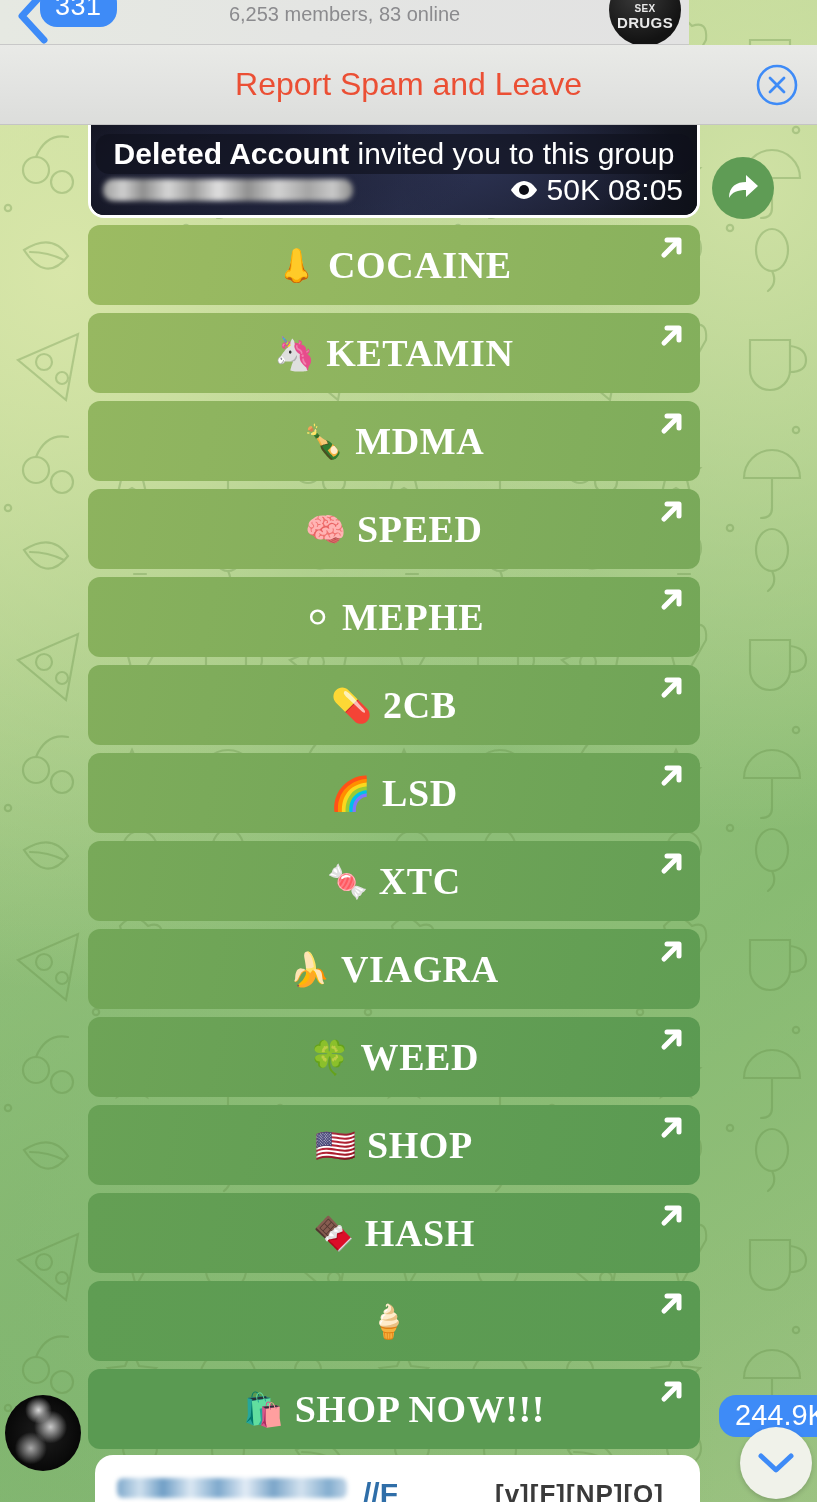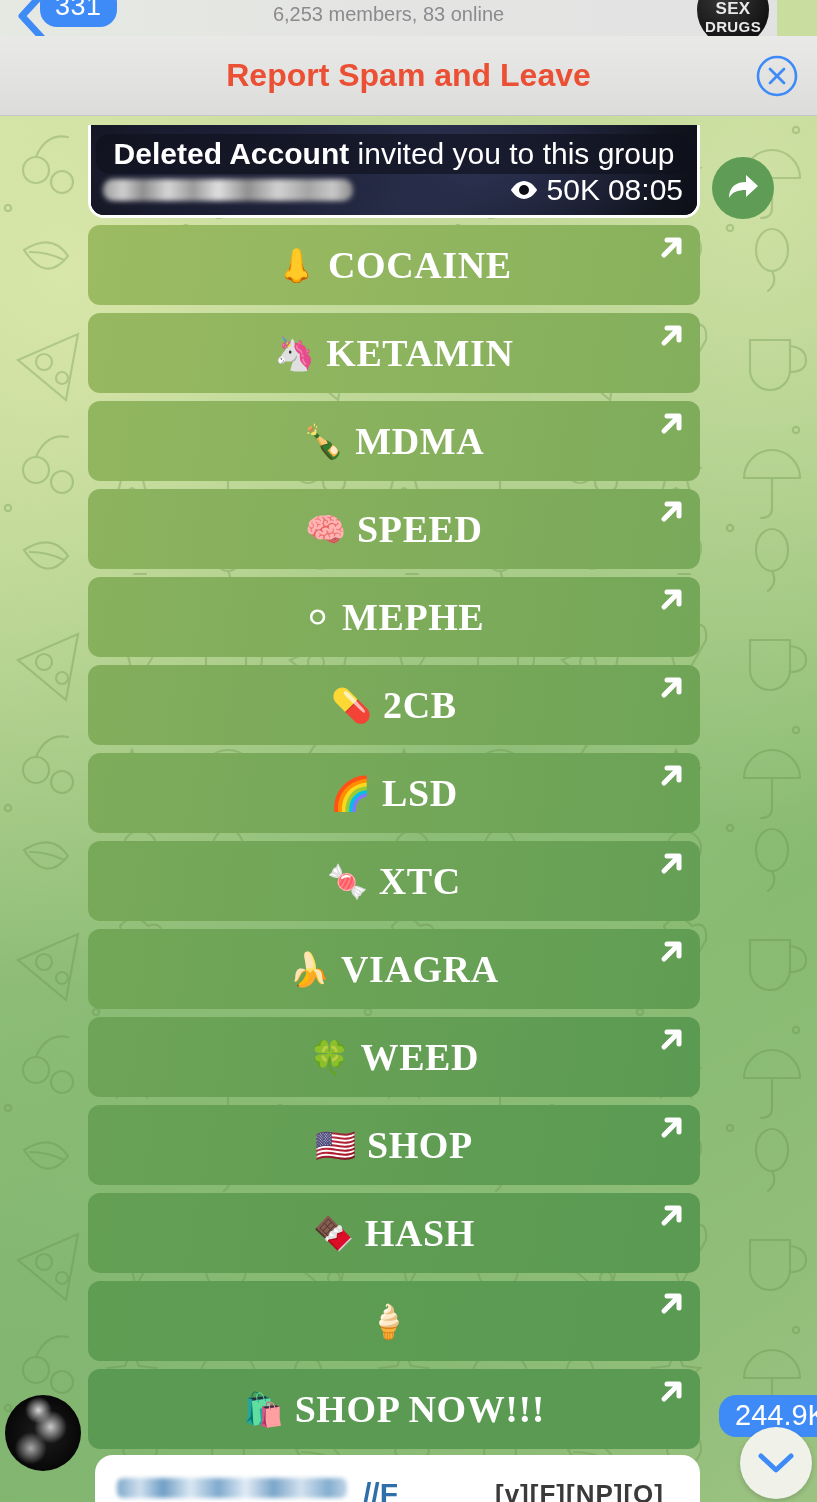--- a/index.html
+++ b/index.html
@@ -18,21 +18,21 @@
       radial-gradient(ellipse 120% 80% at 8% 18%,  #d8e6a9 0%, rgba(216,230,169,0) 60%),
       radial-gradient(ellipse 110% 70% at 92% 12%, #cfe1a4 0%, rgba(207,225,164,0) 62%),
       radial-gradient(ellipse 130% 90% at 50% 55%, #8cbd77 0%, rgba(140,189,119,0) 70%),
       radial-gradient(ellipse 120% 80% at 10% 95%, #7fb46f 0%, rgba(127,180,111,0) 65%),
       linear-gradient(150deg, #d5e5a6 0%, #a7ca86 35%, #85b96e 68%, #9ec383 100%);
   }
   #doodles { position:absolute; inset:0; opacity:.30; }
 
   
   #navbar {
-    position:absolute; left:0; top:0; width:777px; height:45px;
+    position:absolute; left:0; top:0; width:689px; height:45px;
     background:linear-gradient(90deg,#e6e9e2 0%,#e4e5e3 45%,#e2e2e2 100%);
     border-bottom:1px solid #c8c8c8;
     display:flex; align-items:center; overflow:hidden;
   }
   #back-chevron { position:absolute; left:14px; top:-14px; }
   #unread-pill {
     position:absolute; left:40px; top:-14px;
     background:#3e8bf7; color:#fff;
     border-radius:17px; padding:5px 15px;
     font-size:27px; font-weight:400; letter-spacing:.5px;
@@ -43,29 +43,29 @@
   }
   #nav-avatar {
     position:absolute; right:8px; top:-26px;
     width:72px; height:72px; border-radius:50%;
     background:radial-gradient(circle at 40% 30%, #3a3a3a, #131313 70%);
     overflow:hidden; color:#e9e9e9;
     font-size:13px; font-weight:700; letter-spacing:.4px;
     display:flex; flex-direction:column; align-items:center;
     justify-content:center; line-height:1.15; padding-top:14px;
   }
-  #nav-avatar .av-l1 { font-size:17px; }
+  #nav-avatar .av-l1 { font-size:10px; }
   #nav-avatar .av-l2 { font-size:15px; }
 
   
   #spambar {
-    position:absolute; left:0; top:36px; width:817px; height:80px;
+    position:absolute; left:0; top:45px; width:817px; height:80px;
     background:linear-gradient(180deg,#e9eae7 0%,#e2e3e1 55%,#dcdddb 100%);
     border-bottom:1px solid #c4c4c4;
-    display:flex; align-items:center; justify-content:center;font-weight:bold;
+    display:flex; align-items:center; justify-content:center;
   }
   #spam-label { color:#eb4f34; font-size:32px; }
   #spam-close { position:absolute; right:18px; top:50%; transform:translateY(-50%); }
 
   
   #messages { position:absolute; left:0; top:125px; width:817px; bottom:0; }
 
   
   #media-bubble {
     position:absolute; left:88px; top:0px; width:612px; height:93px;

